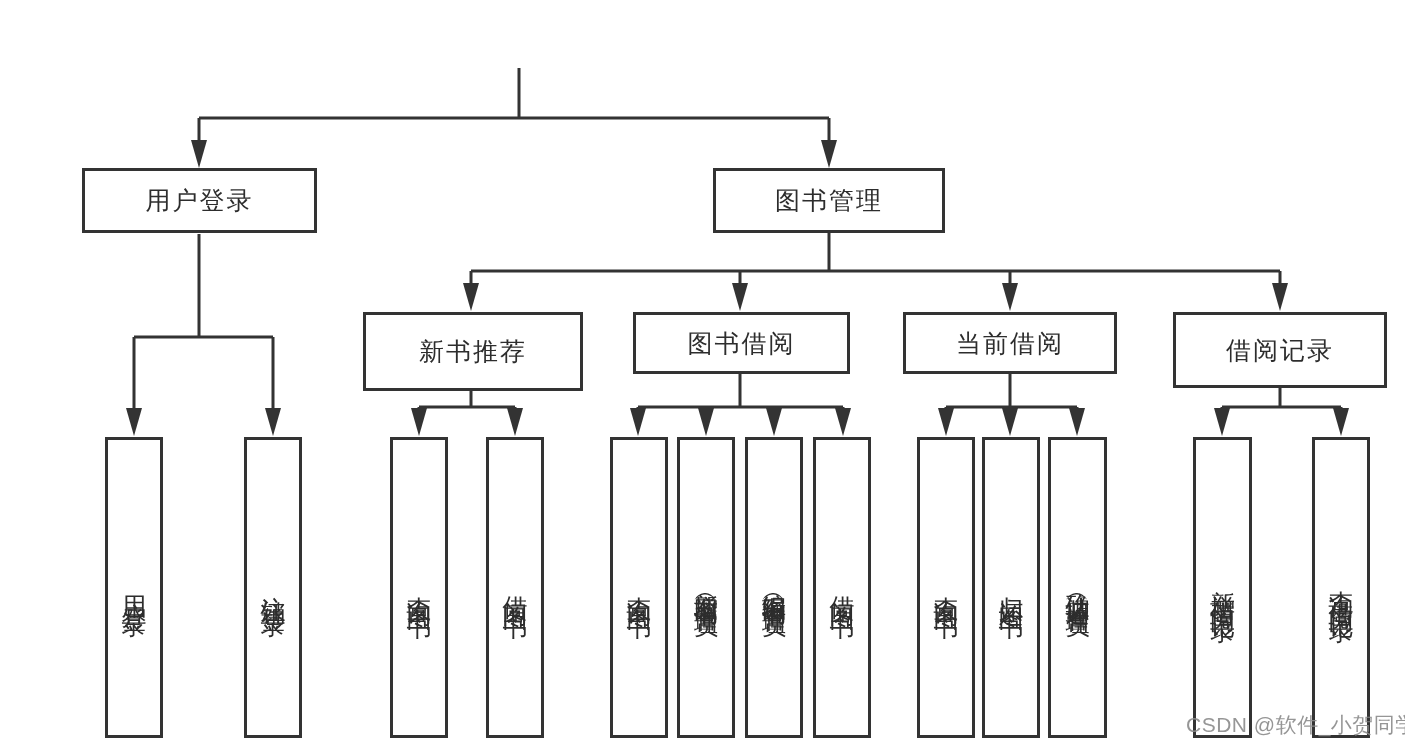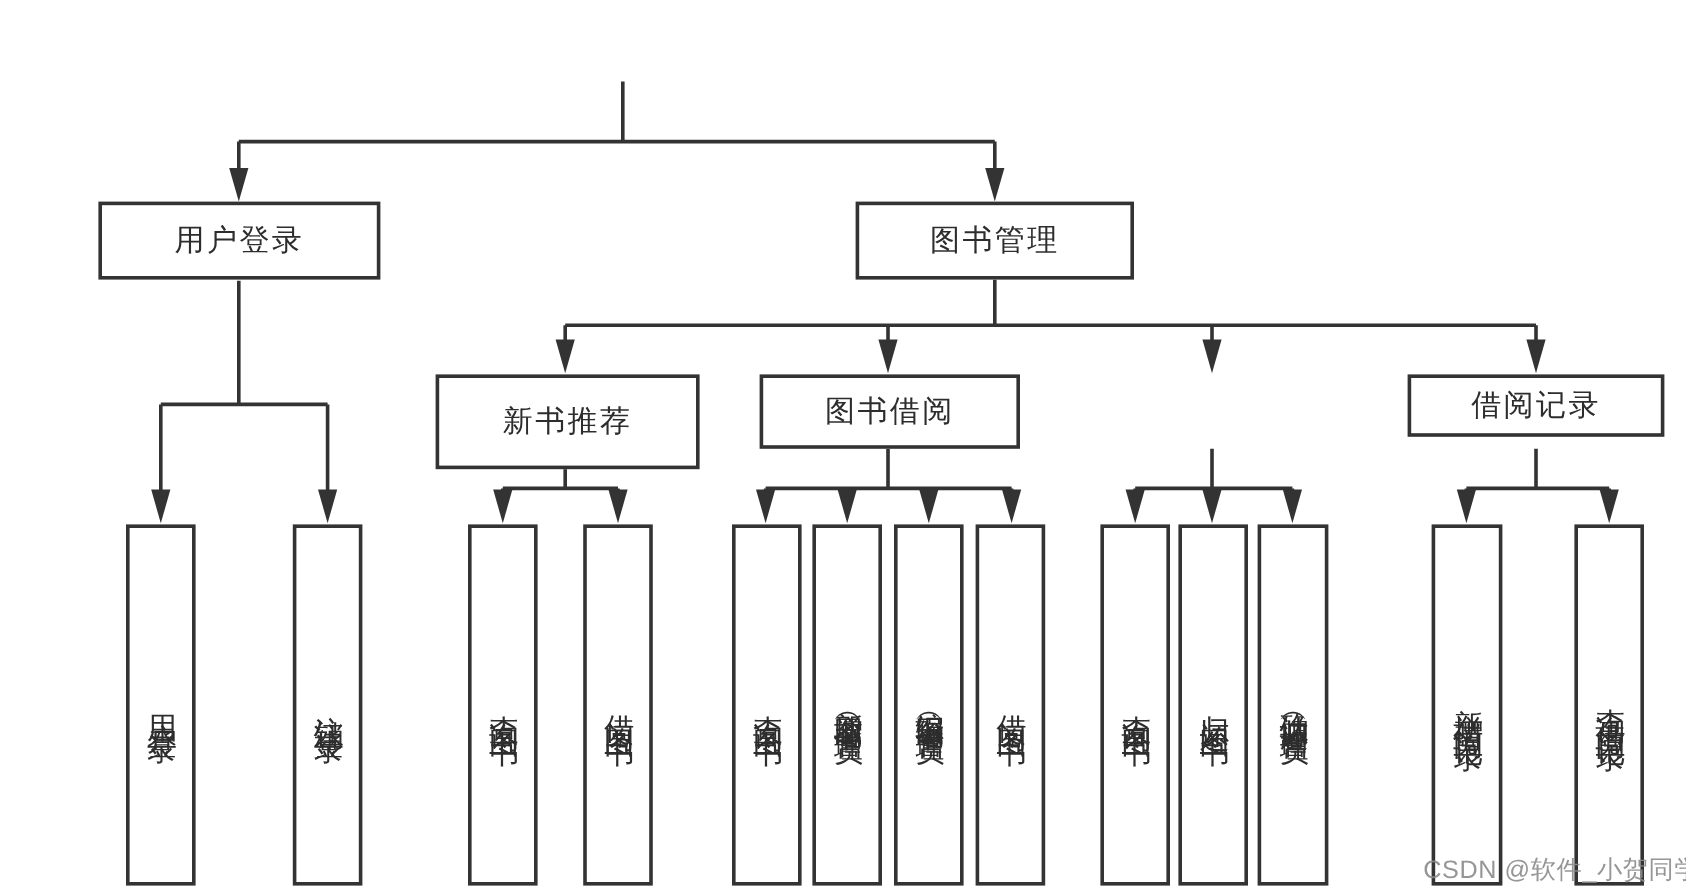--- a/index.html
+++ b/index.html
@@ -101,21 +101,24 @@
   <div class="node" style="left:713px; top:168px; width:232px; height:65px;">
     <span class="h-label">图书管理</span>
   </div>
 
   <div class="node" style="left:363px; top:312px; width:220px; height:79px;">
     <span class="h-label">新书推荐</span>
   </div>
   <div class="node" style="left:633px; top:312px; width:217px; height:62px;">
     <span class="h-label">图书借阅</span>
   </div>
-  <div class="node" style="left:1173px; top:312px; width:214px; height:52px;">
+  <div class="node" style="left:903px; top:312px; width:214px; height:62px;">
+    <span class="h-label">当前借阅</span>
+  </div>
+  <div class="node" style="left:1173px; top:312px; width:214px; height:76px;">
     <span class="h-label">借阅记录</span>
   </div>
 
   <div class="node v-node" style="left:105px; top:437px;">
     <span class="v-label">用户登录</span>
   </div>
   <div class="node v-node" style="left:244px; top:437px;">
     <span class="v-label">注销登录</span>
   </div>
 

